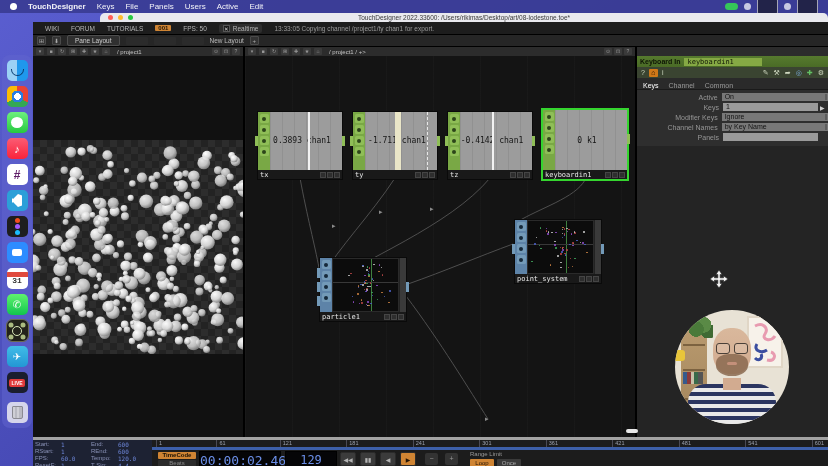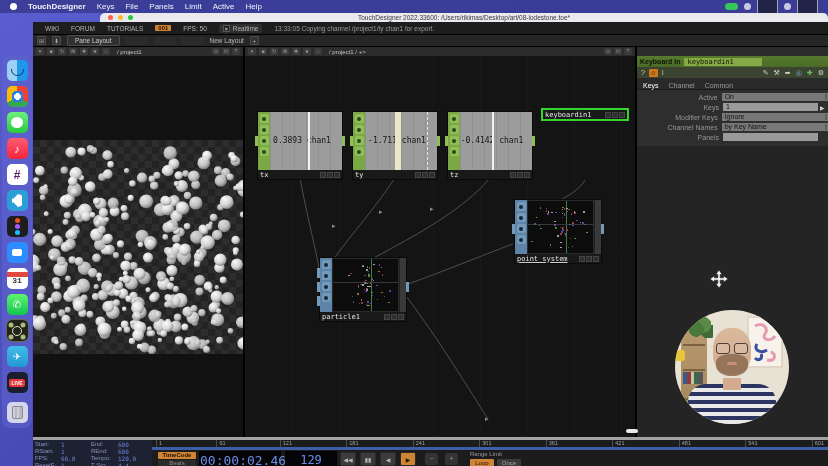--- a/index.html
+++ b/index.html
@@ -184,23 +184,23 @@
 <body>
 
 <div id="screen">
 
   <div id="menubar">
     <span class="apple"></span>
     <span class="app">TouchDesigner</span>
     <span>Keys</span>
     <span>File</span>
     <span>Panels</span>
-    <span>Limit</span>
+    <span>Users</span>
     <span>Active</span>
-    <span>Help</span>
+    <span>Edit</span>
     <span id="mb-right">
       <span class="mb-pill"></span>
       <span class="mb-dot"></span>
       <span class="mb-dot dk"></span>
       <span class="mb-dot"></span>
       <span class="mb-dot dk"></span>
     </span>
   </div>
 
   <div id="titlebar">
@@ -714,29 +714,39 @@
           </div>
           <div class="namebar">
             <span class="nm">tz</span>
             <i></i>
               <i></i>
               <i></i>
           </div>
         </div>
 
         <div class="node chop sel" style="left:298px;top:54px;">
+          <div class="body" style="height:60px;">
+            <div class="flags">
+                <b></b>
+                <b></b>
+                <b></b>
+                <b></b>
+              </div>
+            <span class="val" style="top:26px;">0 k1</span>
+            <span class="otab"></span>
+          </div>
           <div class="namebar">
             <span class="nm">keyboardin1</span>
             <i></i>
               <i></i>
               <i></i>
           </div>
         </div>
 
-        <div class="node comp" style="left:270px;top:144px;text-decoration:underline;">
+        <div class="node comp" style="left:270px;top:164px;">
           <div class="body">
             <div class="flags blue">
                 <b></b>
                 <b></b>
                 <b></b>
                 <b></b>
               </div>
             <div class="mini mini-dots">
               <span class="gv"></span>
               <span class="gh"></span>

